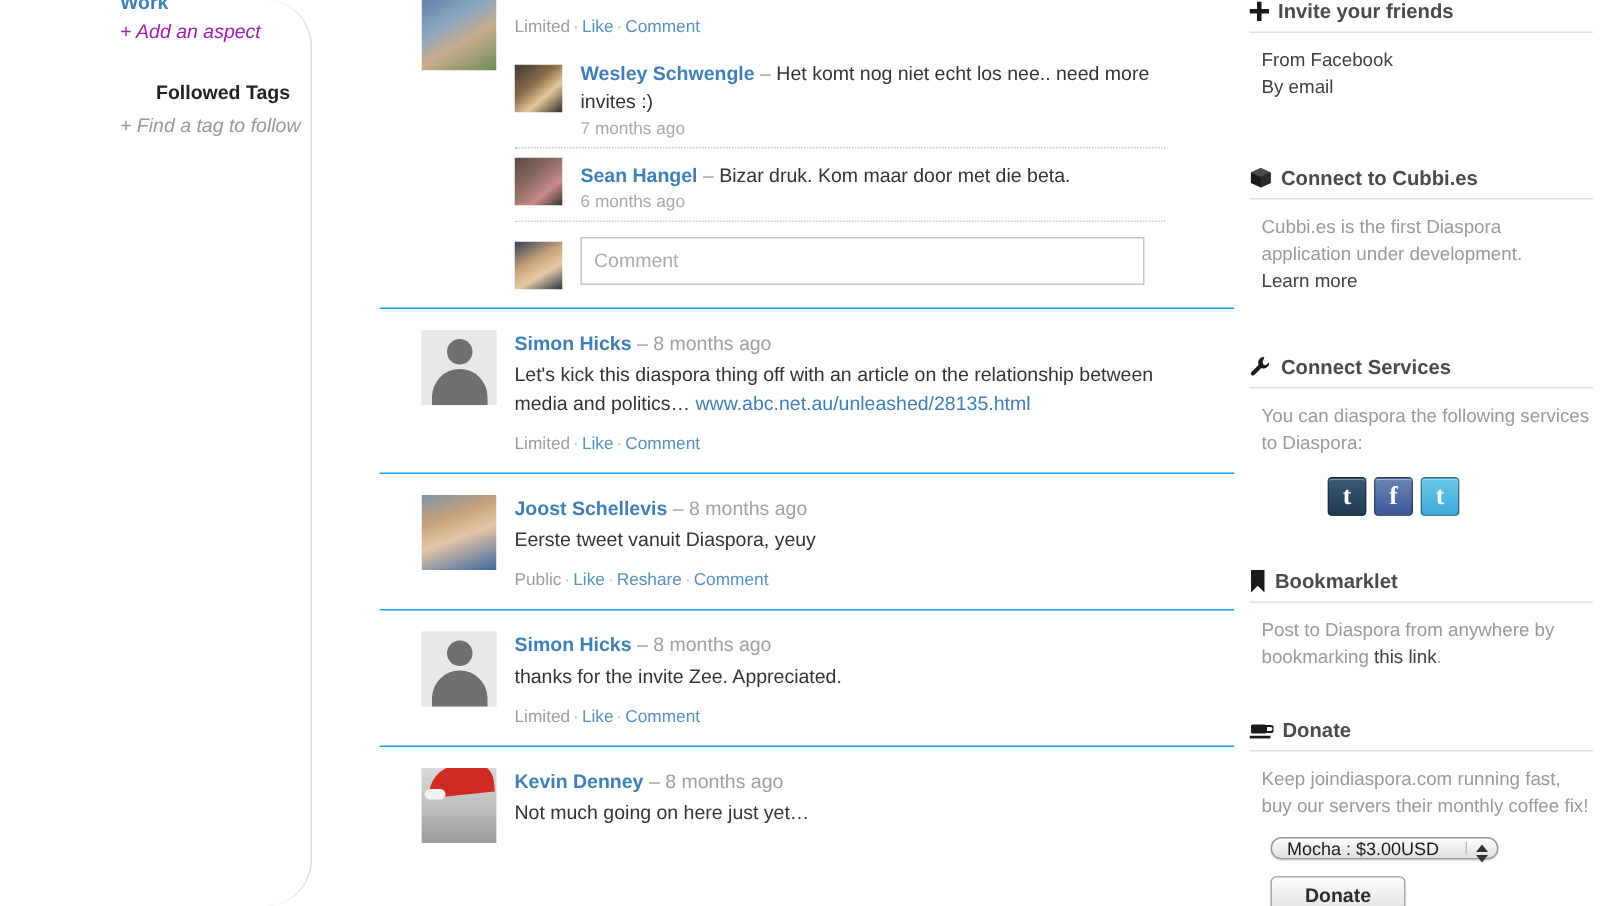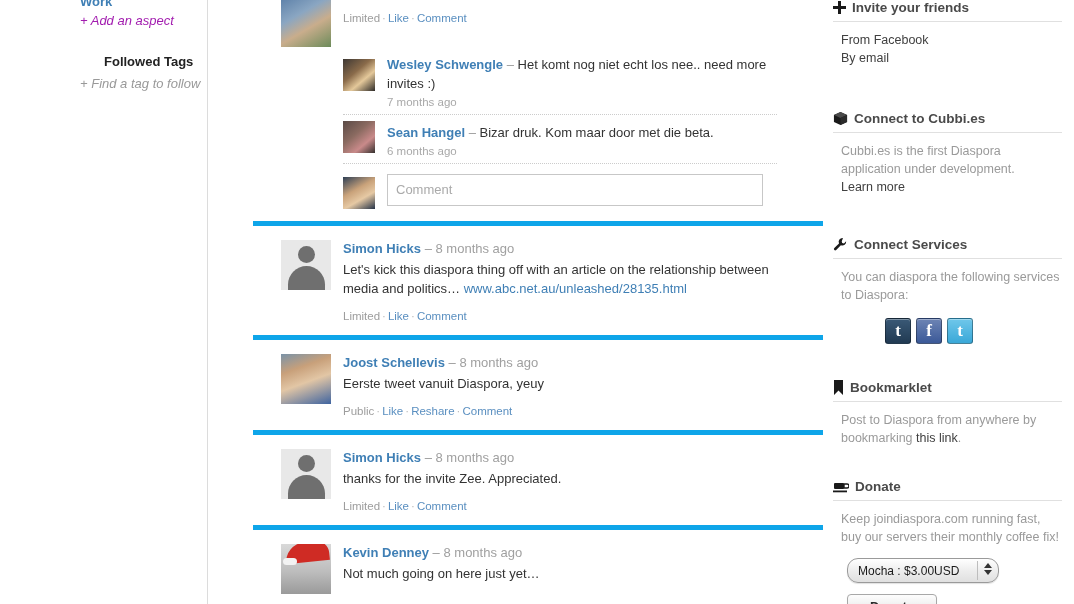--- a/index.html
+++ b/index.html
@@ -12,20 +12,21 @@
     color: #333333;
     overflow: hidden;
   }
   .page { position: relative; width: 1074px; height: 604px; background:#fff; }
 
   
   .left-col {
     position: absolute; left: 0; top: 0; width: 208px; height: 604px;
     background: #fff;
     border-right: 1px solid #dcdcdc;
+    border-radius: 31px;
   }
   .aspect-link {
     position: absolute; left: 80px; top: -6px;
     color: #3f7fb5; font-size: 13px; font-weight: bold;
     text-decoration: none;
   }
   .add-aspect {
     position: absolute; left: 80px; top: 13px;
     color: #a21caf; font-style: italic; font-size: 13px;
   }
@@ -40,21 +41,21 @@
 
   
   .stream {
     position: absolute; left: 253px; top: 0; width: 570px; height: 604px;
     background: #fff;
   }
 
   .post {
     position: relative;
     padding: 14px 46px 12px 28px;
-    border-top: 5px solid #0ea5e9;
+    border-top: 1px solid #0ea5e9;
   }
   .post.first { border-top: none; padding-top: 0; }
 
   .avatar {
     position: absolute; left: 28px; top: 14px;
     width: 50px; height: 50px;
     background: #e6e6e6;
     overflow: hidden;
   }
   .post.first .avatar { top: -14px; }
@@ -100,21 +101,21 @@
   .post-text a { color: #3f7fb5; text-decoration: none; }
 
   .post-actions {
     margin-top: 11px; font-size: 11.5px; color: #9d9d9d; line-height: 14px;
   }
   .post-actions a { color: #5a8fc0; text-decoration: none; }
   .post-actions .dot { color: #bbb; padding: 0 2px; }
   .post-actions .scope { color: #9d9d9d; }
 
   
-  .comments { margin-left: 62px; margin-top: 28px; }
+  .comments { margin-left: 62px; margin-top: 12px; }
   .comment {
     position: relative; padding: 8px 0 6px 0;
     border-top: 1px dotted #cccccc;
     min-height: 44px;
   }
   .comment:first-child { border-top: none; padding-top: 2px;}
   .c-avatar {
     position: absolute; left: 0; top: 6px; width: 32px; height: 32px;
     overflow: hidden; background:#e6e6e6;
   }
@@ -165,21 +166,21 @@
     border: 1px solid rgba(0,0,0,.35);
     box-shadow: inset 0 1px 0 rgba(255,255,255,.35);
   }
   .social-tumblr { background: linear-gradient(180deg,#3a5976 0%,#213a52 100%); }
   .social-facebook { background: linear-gradient(180deg,#6d84b4 0%,#3b5998 100%); }
   .social-twitter { background: linear-gradient(180deg,#6fc7ea 0%,#3aa8d8 100%); }
 
   
   .donate-select {
     margin: 12px 0 0 6px;
-    width: 152px; height: 25px;
+    width: 152px; height: 15px;
     border: 1px solid #9a9a9a; border-radius: 11px;
     background: linear-gradient(180deg,#ffffff 0%,#ececec 55%,#e0e0e0 100%);
     position: relative;
     font-size: 12px; color: #1a1a1a;
     display:flex; align-items:center; padding-left: 10px;
     box-shadow: 0 1px 1px rgba(0,0,0,.12);
     font-family: "Liberation Sans", sans-serif;
   }
   .donate-select .arrows {
     position:absolute; right: 2px; top: 1px; width: 17px; height: 17px;

